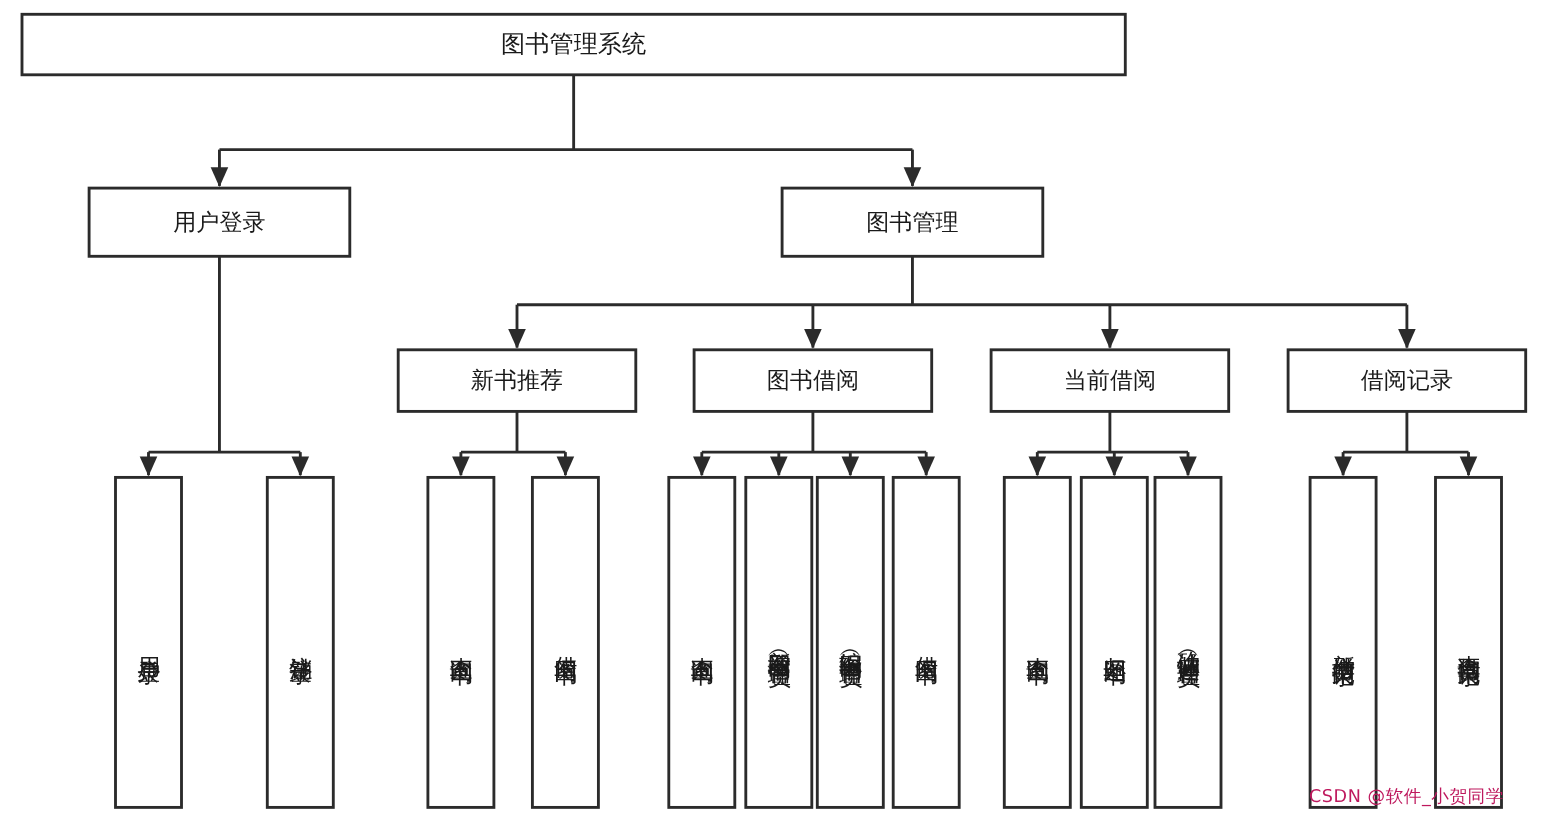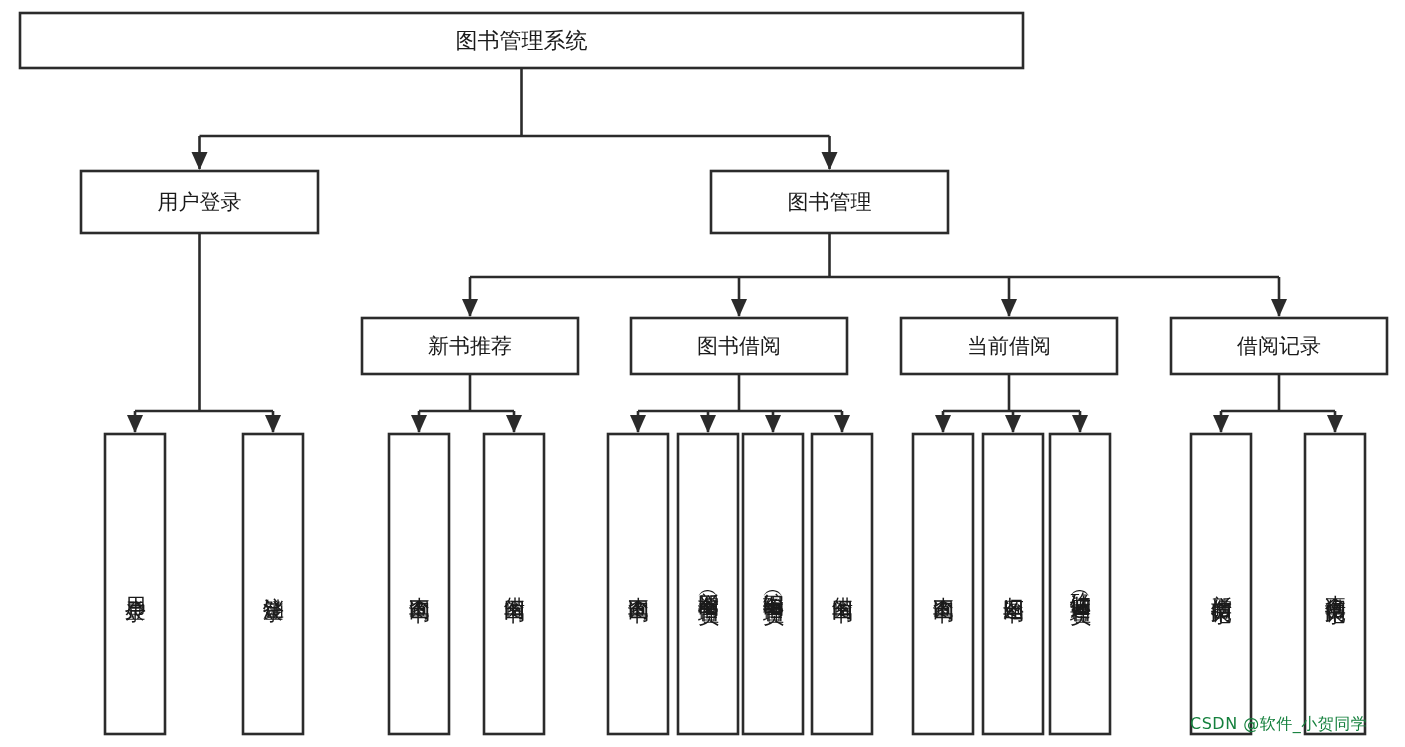--- a/index.html
+++ b/index.html
@@ -69,21 +69,21 @@
     color: #1a1a1a;
     white-space: nowrap;
     pointer-events: none;
   }
   .watermark {
     position: absolute;
     left: 1190px;
     top: 714px;
     font-family: "DejaVu Sans", "Liberation Sans", sans-serif;
     font-size: 16px;
-    color: #15803d;
+    color: #be185d;
     white-space: nowrap;
     letter-spacing: 0.5px;
   }
 </style>
 </head>
 <body>
 
 <div id="diagram-root">
 
   <svg class="diagram-canvas" viewBox="0 0 1405 747" xmlns="http://www.w3.org/2000/svg">

